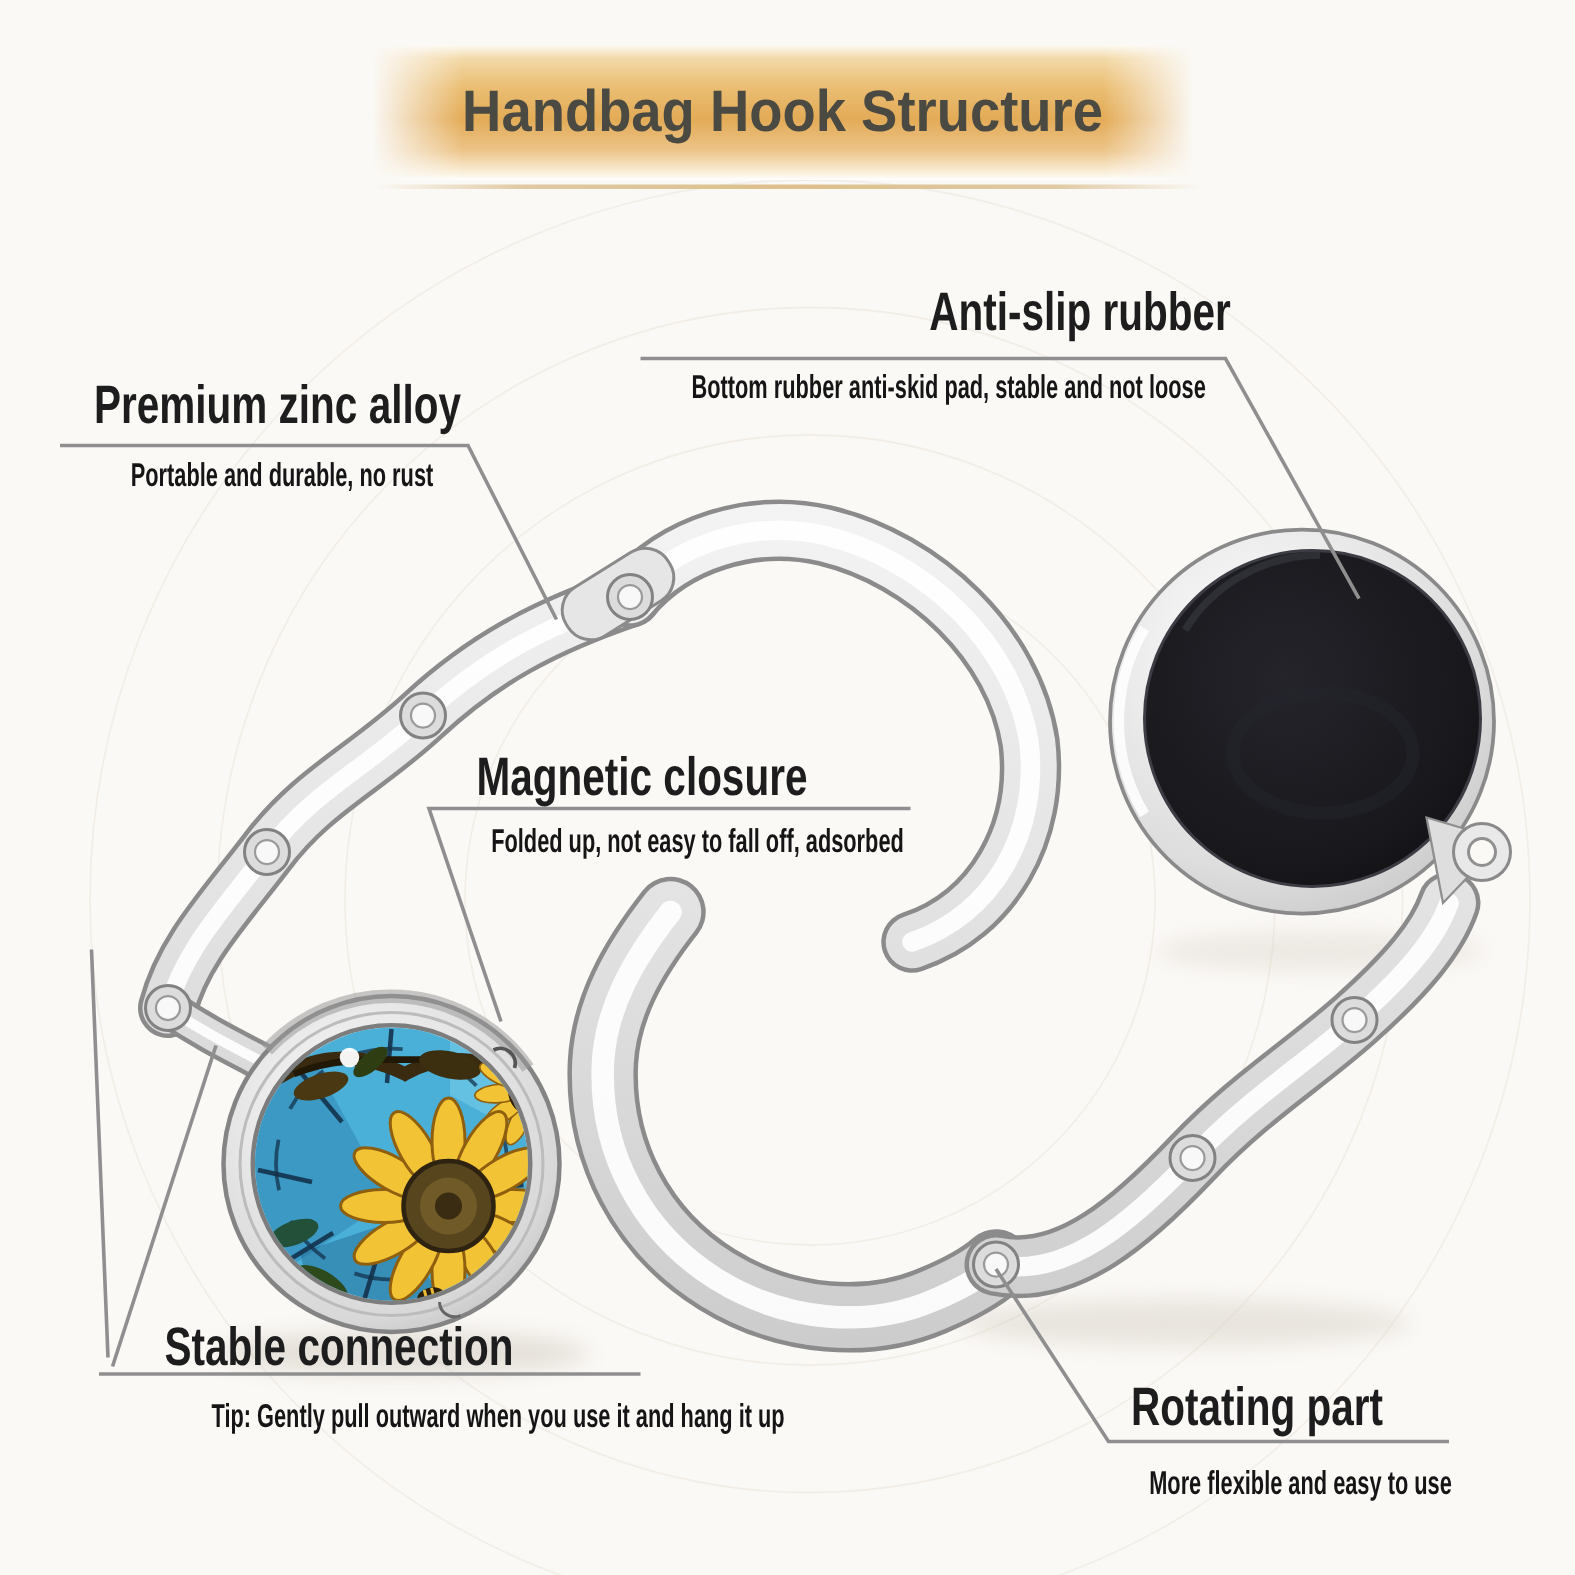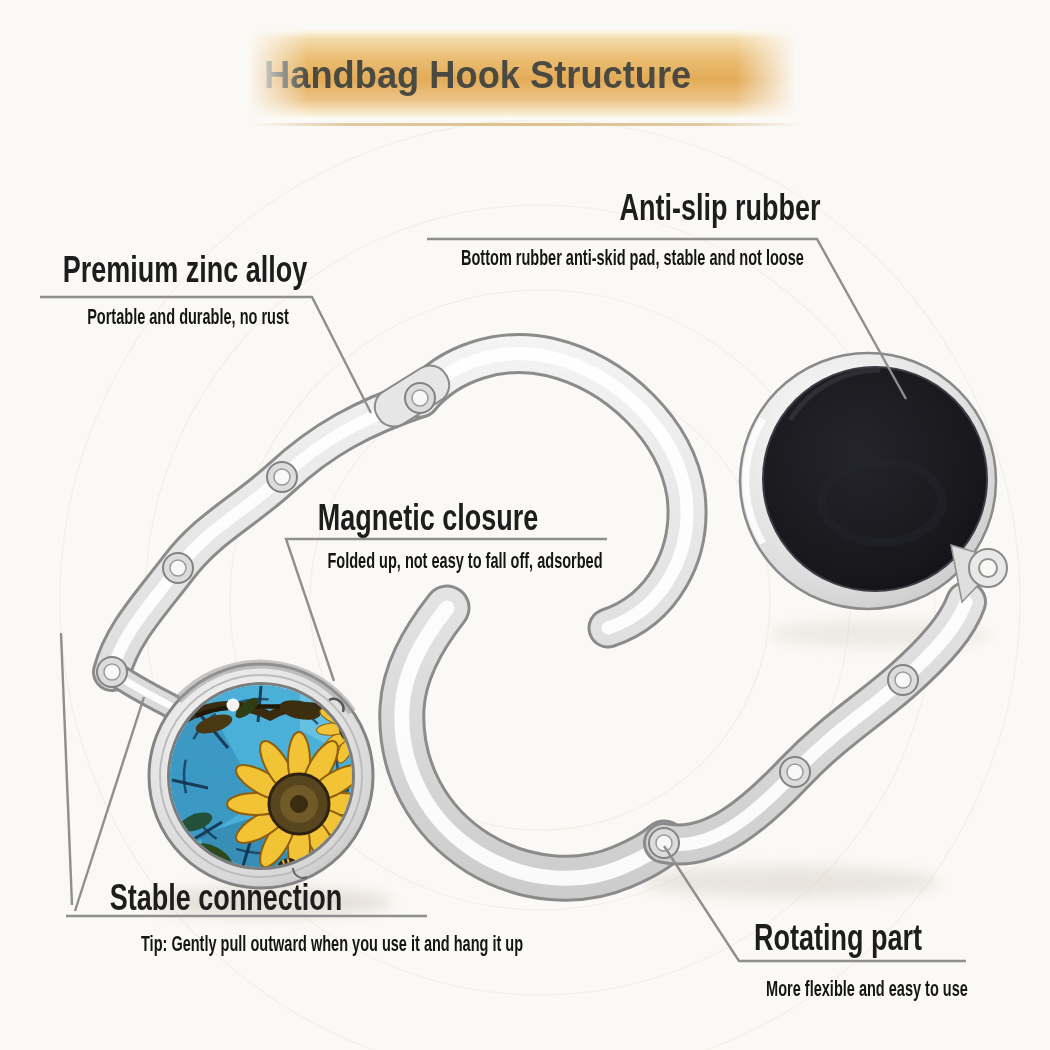--- a/index.html
+++ b/index.html
@@ -4,21 +4,21 @@
 <style>
   html,body{margin:0;padding:0;}
   body{width:1050px;height:1050px;font-family:"Liberation Sans",sans-serif;}
   .stage{position:relative;width:1050px;height:1050px;background:#fbf9f6;overflow:hidden;}
   svg.art{position:absolute;left:0;top:0;}
 
   .banner{position:absolute;left:248px;top:30px;width:548px;height:90px;
     background:linear-gradient(180deg,#fdfaf2 0%,#f3d9a8 10%,#eabd72 32%,#e3ab57 55%,#ecc488 78%,#faf0dc 95%,#ffffff 100%);
     -webkit-mask-image:linear-gradient(90deg,transparent 0,#000 11%,#000 89%,transparent 100%);
     mask-image:linear-gradient(90deg,transparent 0,#000 11%,#000 89%,transparent 100%);
-    display:flex;align-items:center;}
+    display:flex;align-items:center;justify-content:center;}
   .banner-line{position:absolute;left:250px;top:123px;width:552px;height:3px;
     background:linear-gradient(90deg,rgba(224,201,162,0),#e0c9a2 18%,#dcc08d 50%,#e0c9a2 82%,rgba(224,201,162,0));}
   .title{font-size:39px;font-weight:700;color:#4a4a42;white-space:nowrap;transform:scaleX(.93);transform-origin:center;}
 
   .h{position:absolute;width:400px;text-align:center;font-size:36px;font-weight:700;color:#1d1d1d;
      white-space:nowrap;transform:scaleX(.75);transform-origin:center;line-height:1.1;}
   .d{position:absolute;width:500px;text-align:center;font-size:22px;font-weight:700;color:#151515;
      white-space:nowrap;transform:scaleX(.66);transform-origin:center;line-height:1.15;}
 </style>
 </head>

